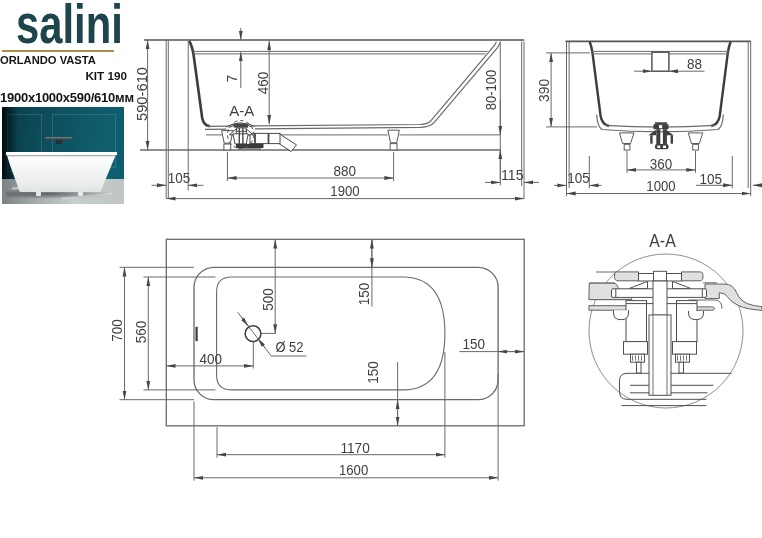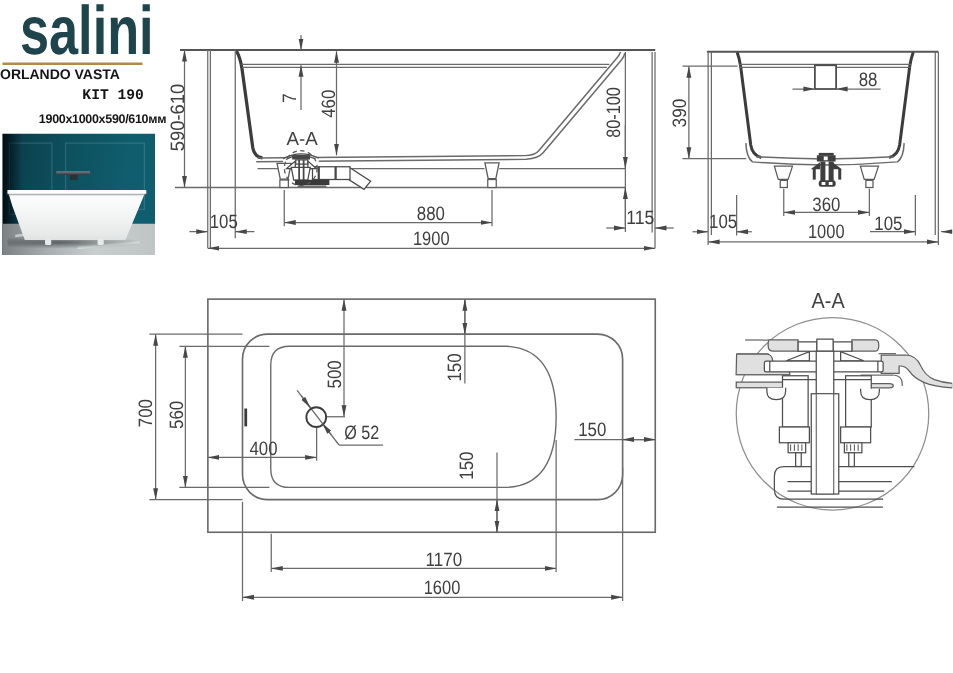--- a/index.html
+++ b/index.html
@@ -3,22 +3,22 @@
 <meta charset="utf-8">
 <style>
   html,body{margin:0;padding:0;background:#fff;}
   .page{position:relative;width:762px;height:538px;background:#fff;overflow:hidden;
         font-family:"Liberation Sans", sans-serif;}
   .abs{position:absolute;}
   .logo{left:16px;top:-3.5px;font-size:55px;font-weight:bold;color:#1e444c;line-height:1;
         transform:scaleX(0.76);transform-origin:0 0;letter-spacing:0px;}
   .goldline{left:2px;top:49.5px;width:112px;height:2px;background:#b08a4a;}
   .t1{left:0;top:53.6px;width:115px;text-align:left;font-size:11.2px;font-weight:bold;color:#141414;}
-  .t2{left:0;top:69.1px;width:115px;text-align:right;font-size:11.7px;font-weight:bold;color:#141414;font-family:Liberation Mono, monospace;}
-  .t3{left:0;top:90px;width:120px;text-align:center;font-size:10px;font-weight:bold;color:#141414;letter-spacing:-0.25px;margin-left:22px;}
+  .t2{left:12px;top:69.1px;width:115px;text-align:right;font-size:11.7px;font-weight:bold;color:#141414;}
+  .t3{left:0;top:90px;width:120px;text-align:center;font-size:13px;font-weight:bold;color:#141414;letter-spacing:-0.25px;}
   
   .photo{left:2px;top:107px;width:122px;height:97px;overflow:hidden;background:linear-gradient(100deg,#093b47 0%,#0d4e5c 35%,#0f5d6d 75%,#0f5e70 100%);}
   .panel1{left:5px;top:7px;width:33px;height:56px;border:1px solid rgba(200,228,233,.17);}
   .panel2{left:50px;top:7px;width:62px;height:52px;border:1px solid rgba(200,228,233,.17);}
   .shadowL{left:0;top:0;width:16px;height:100%;background:linear-gradient(90deg,rgba(1,10,13,.95),rgba(1,10,13,0));}
   .floor{left:0;top:72px;width:122px;height:25px;background:linear-gradient(90deg,#7c8284 0%,#a9afb1 30%,#c8cdce 60%,#bfc4c5 100%);}
   .streak1{left:10px;top:78px;width:40px;height:1.5px;background:rgba(255,255,255,.5);transform:rotate(-8deg);}
   .streak2{left:60px;top:88px;width:50px;height:1.5px;background:rgba(255,255,255,.4);transform:rotate(-5deg);}
   .faucet{left:43px;top:30px;width:27px;height:3.2px;background:linear-gradient(180deg,#75838a,#2c363b);}
   .faucet2{left:54px;top:33px;width:6px;height:4px;background:#273136;}

